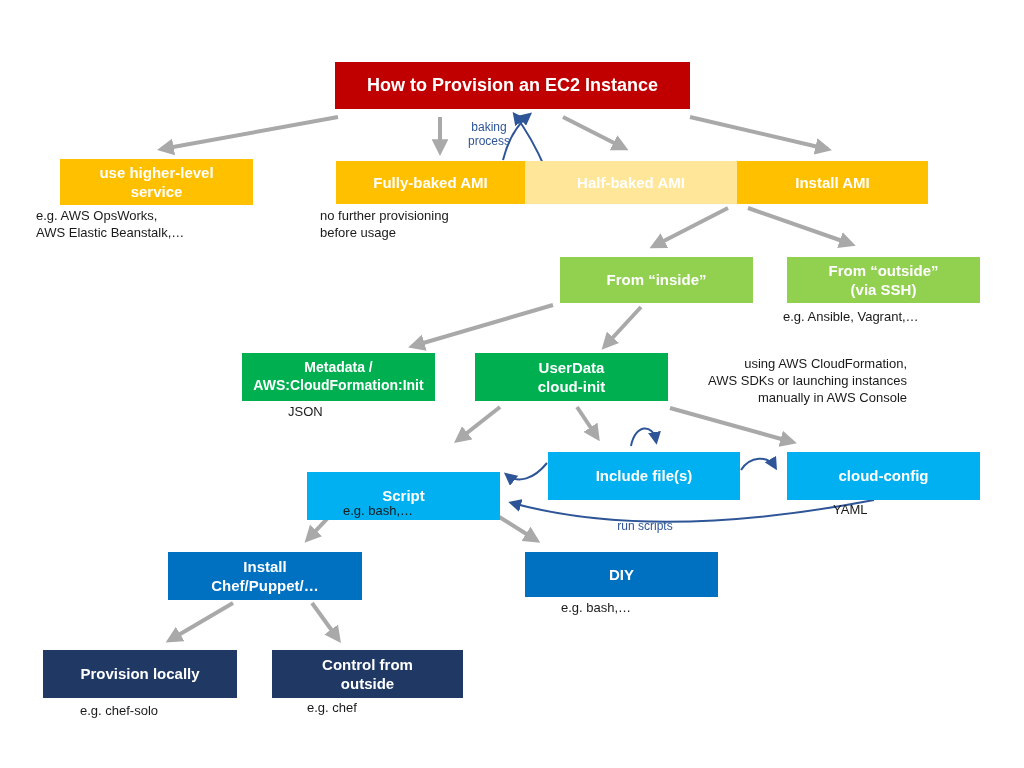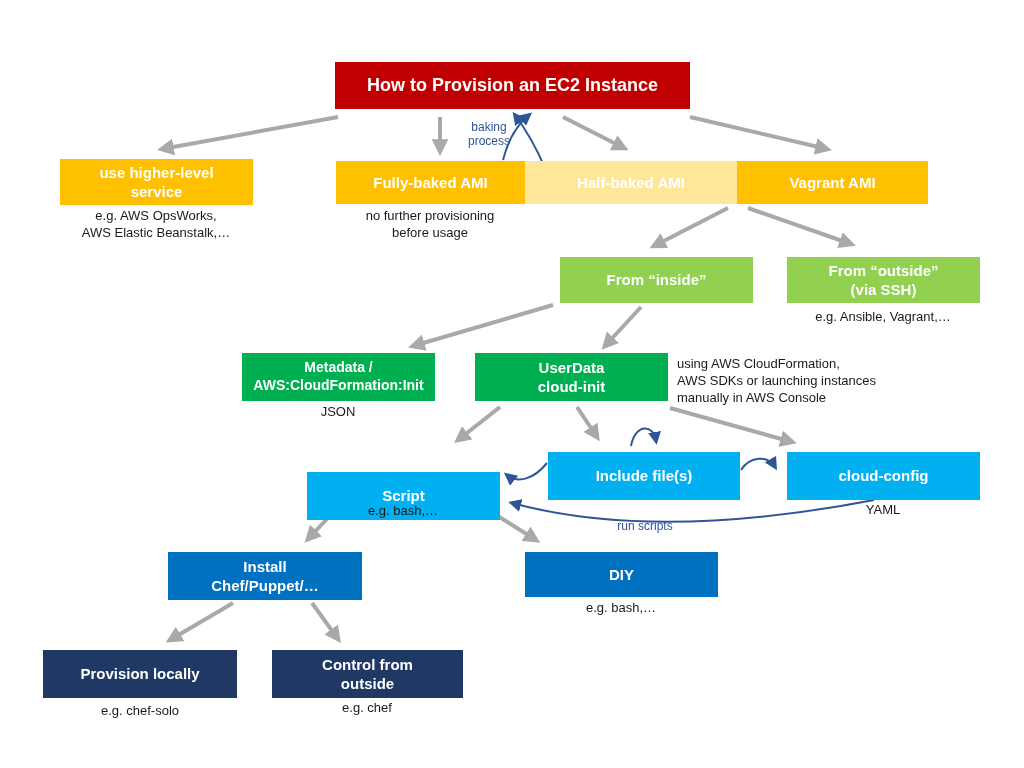--- a/index.html
+++ b/index.html
@@ -5,21 +5,21 @@
   html,body{margin:0;padding:0;background:#fff;}
   #canvas{position:relative;width:1024px;height:768px;background:#ffffff;overflow:hidden;
           font-family:"Liberation Sans",sans-serif;}
   #wires{position:absolute;left:0;top:0;width:1024px;height:768px;z-index:1;}
   .node{position:absolute;z-index:2;display:flex;align-items:center;justify-content:center;
         color:#ffffff;font-weight:bold;font-size:15px;line-height:1.28;text-align:center;
         white-space:pre-line;}
   .node.title{font-size:18px;}
   .node.small{font-size:14px;}
   .note{position:absolute;z-index:2;color:#1a1a1a;font-size:13px;line-height:1.3;
-        text-align:center;white-space:pre-line;}
+        white-space:pre-line;}
   .note.left-align{text-align:left;}
   .note.right-align{text-align:right;}
   .edge-label{position:absolute;z-index:3;color:#2E5597;font-size:12px;line-height:1.15;
         text-align:center;white-space:pre-line;}
 </style>
 </head>
 <body>
 
 <div id="canvas">
 
@@ -58,21 +58,21 @@
       <path d="M874,500 Q655,542 512,503" marker-end="url(#ab)"></path>
     </g>
   </svg>
 
   <div class="node title" style="left: 335px; top: 62px; width: 355px; height: 47px; background-color: rgb(192, 0, 0);">How to Provision an EC2 Instance</div>
 
   <div class="node" style="left: 60px; top: 159px; width: 193px; height: 46px; background-color: rgb(255, 192, 0);">use higher-level
 service</div>
   <div class="node" style="left: 336px; top: 161px; width: 189px; height: 43px; background-color: rgb(255, 192, 0); text-align: center;">Fully-baked AMI</div>
   <div class="node" style="left: 525px; top: 161px; width: 212px; height: 43px; background-color: rgb(255, 230, 153);">Half-baked AMI</div>
-  <div class="node" style="left: 737px; top: 161px; width: 191px; height: 43px; background-color: rgb(255, 192, 0);">Vagrant AMI</div>
+  <div class="node" style="left: 737px; top: 161px; width: 191px; height: 43px; background-color: rgb(255, 192, 0);">Install AMI</div>
 
   <div class="node" style="left: 560px; top: 257px; width: 193px; height: 46px; background-color: rgb(146, 208, 80);">From “inside”</div>
   <div class="node" style="left: 787px; top: 257px; width: 193px; height: 46px; background-color: rgb(146, 208, 80);">From “outside”
 (via SSH)</div>
 
   <div class="node small" style="left: 242px; top: 353px; width: 193px; height: 48px; background-color: rgb(0, 176, 80);">Metadata /
 AWS:CloudFormation:Init</div>
   <div class="node" style="left: 475px; top: 353px; width: 193px; height: 48px; background-color: rgb(0, 176, 80);">UserData
 cloud-init</div>
 
@@ -87,21 +87,21 @@
   <div class="node" style="left: 43px; top: 650px; width: 194px; height: 48px; background-color: rgb(31, 56, 100);">Provision locally</div>
   <div class="node" style="left: 272px; top: 650px; width: 191px; height: 48px; background-color: rgb(31, 56, 100);">Control from
 outside</div>
 
   <div class="note" style="left:36px;top:208px;width:240px;">e.g. AWS OpsWorks,
 AWS Elastic Beanstalk,…</div>
   <div class="note" style="left:320px;top:208px;width:220px;">no further provisioning
 before usage</div>
   <div class="note" style="left:783px;top:309px;width:200px;">e.g. Ansible, Vagrant,…</div>
   <div class="note" style="left:288px;top:404px;width:100px;">JSON</div>
-  <div class="note left-align" style="left:677px;top:356px;width:230px;">using AWS CloudFormation,
+  <div class="note left-align" style="left:677px;top:356px;width:230px;text-align:right;">using AWS CloudFormation,
 AWS SDKs or launching instances
 manually in AWS Console</div>
   <div class="note" style="left:343px;top:503px;width:120px;">e.g. bash,…</div>
   <div class="note" style="left:833px;top:502px;width:100px;">YAML</div>
   <div class="note" style="left:561px;top:600px;width:120px;">e.g. bash,…</div>
   <div class="note" style="left:80px;top:703px;width:120px;">e.g. chef-solo</div>
   <div class="note" style="left:307px;top:700px;width:120px;">e.g. chef</div>
 
   <div class="edge-label" style="left:453px;top:121px;width:72px;">baking
 process</div>

